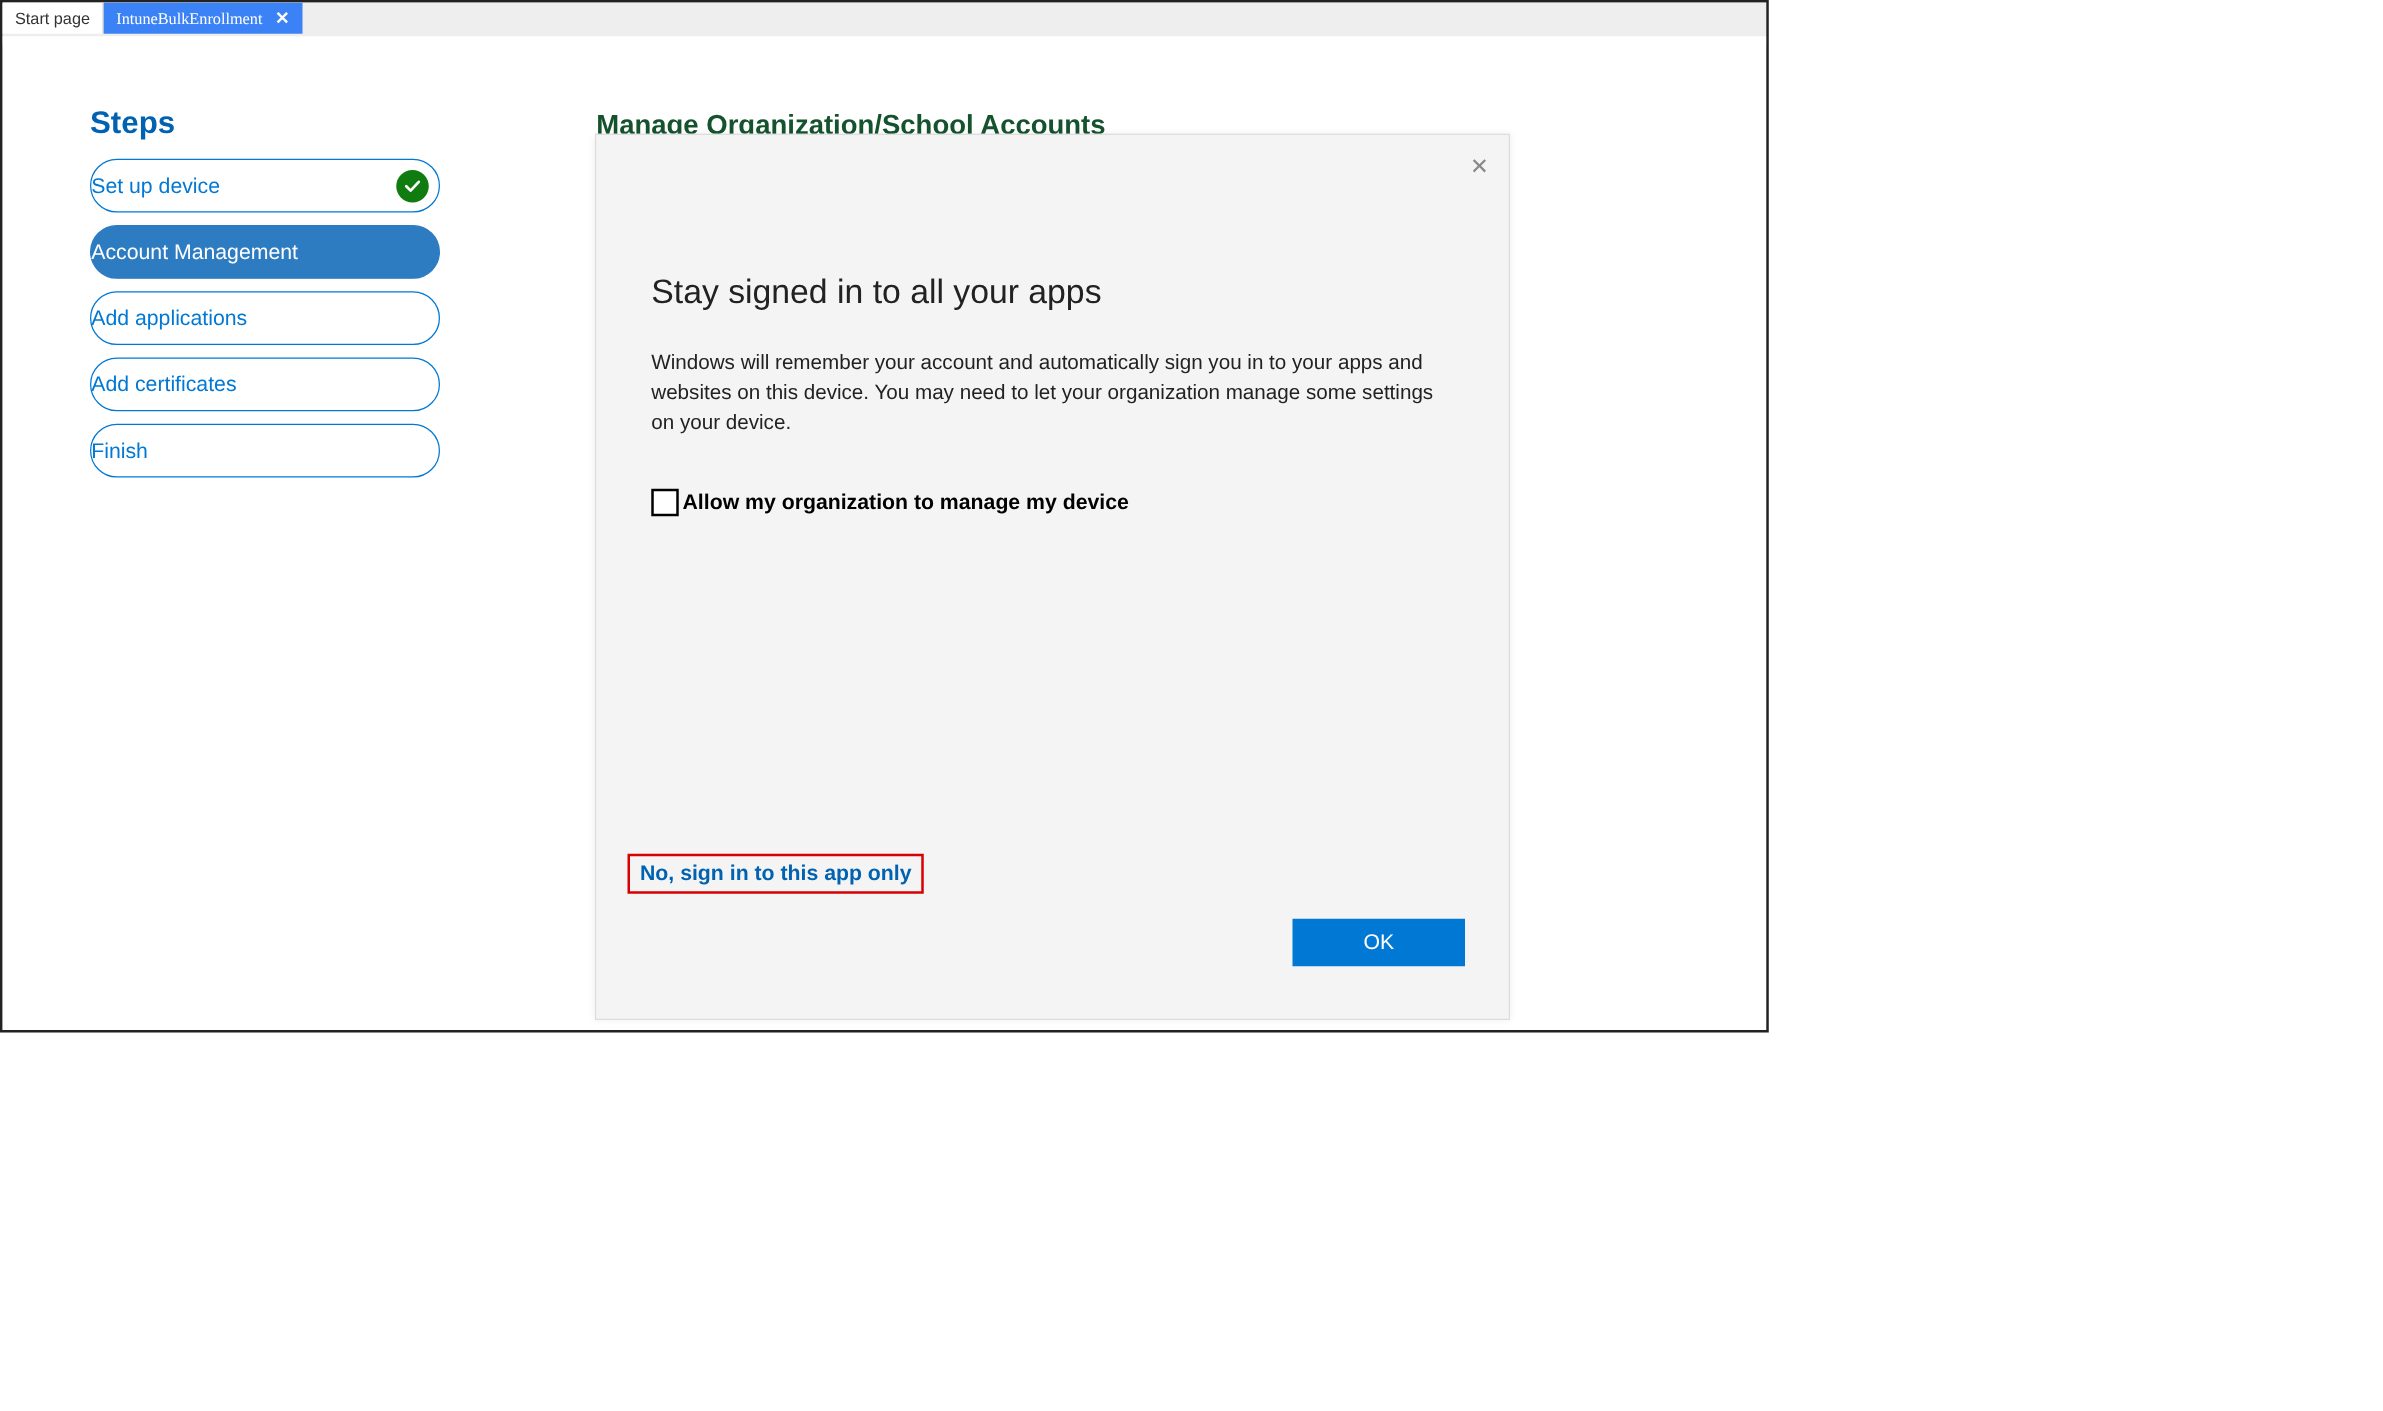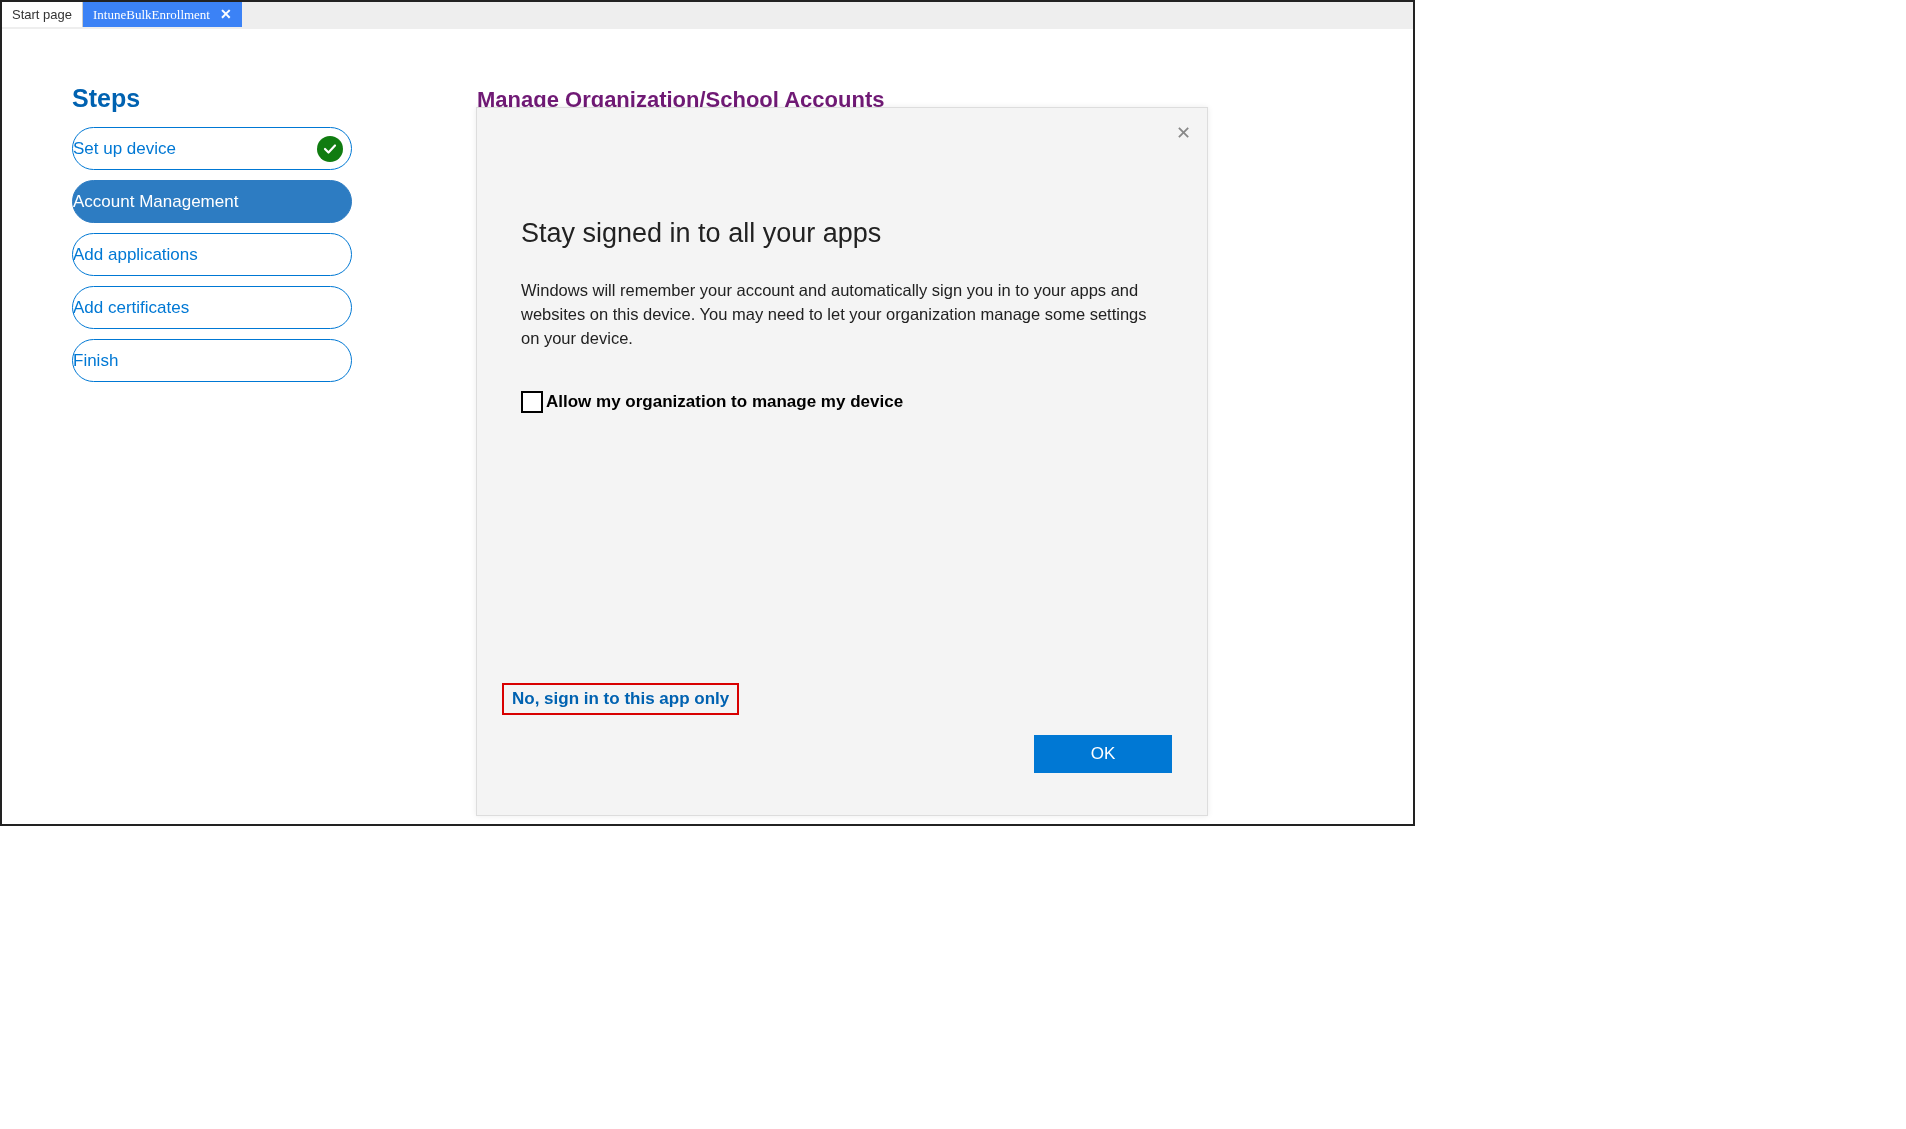--- a/index.html
+++ b/index.html
@@ -100,21 +100,21 @@
     align-items: center;
     justify-content: center;
   }
   .step-check svg { display: block; }
   .main-area {
     position: absolute;
     left: 475px;
     top: 58px;
   }
   .main-title {
-    color: #701a75;
+    color: #14532d;
     font-size: 22px;
     font-weight: 600;
     margin-bottom: 1px;
   }
   .main-sub {
     color: #555;
     font-size: 16px;
   }
   
   .modal {

